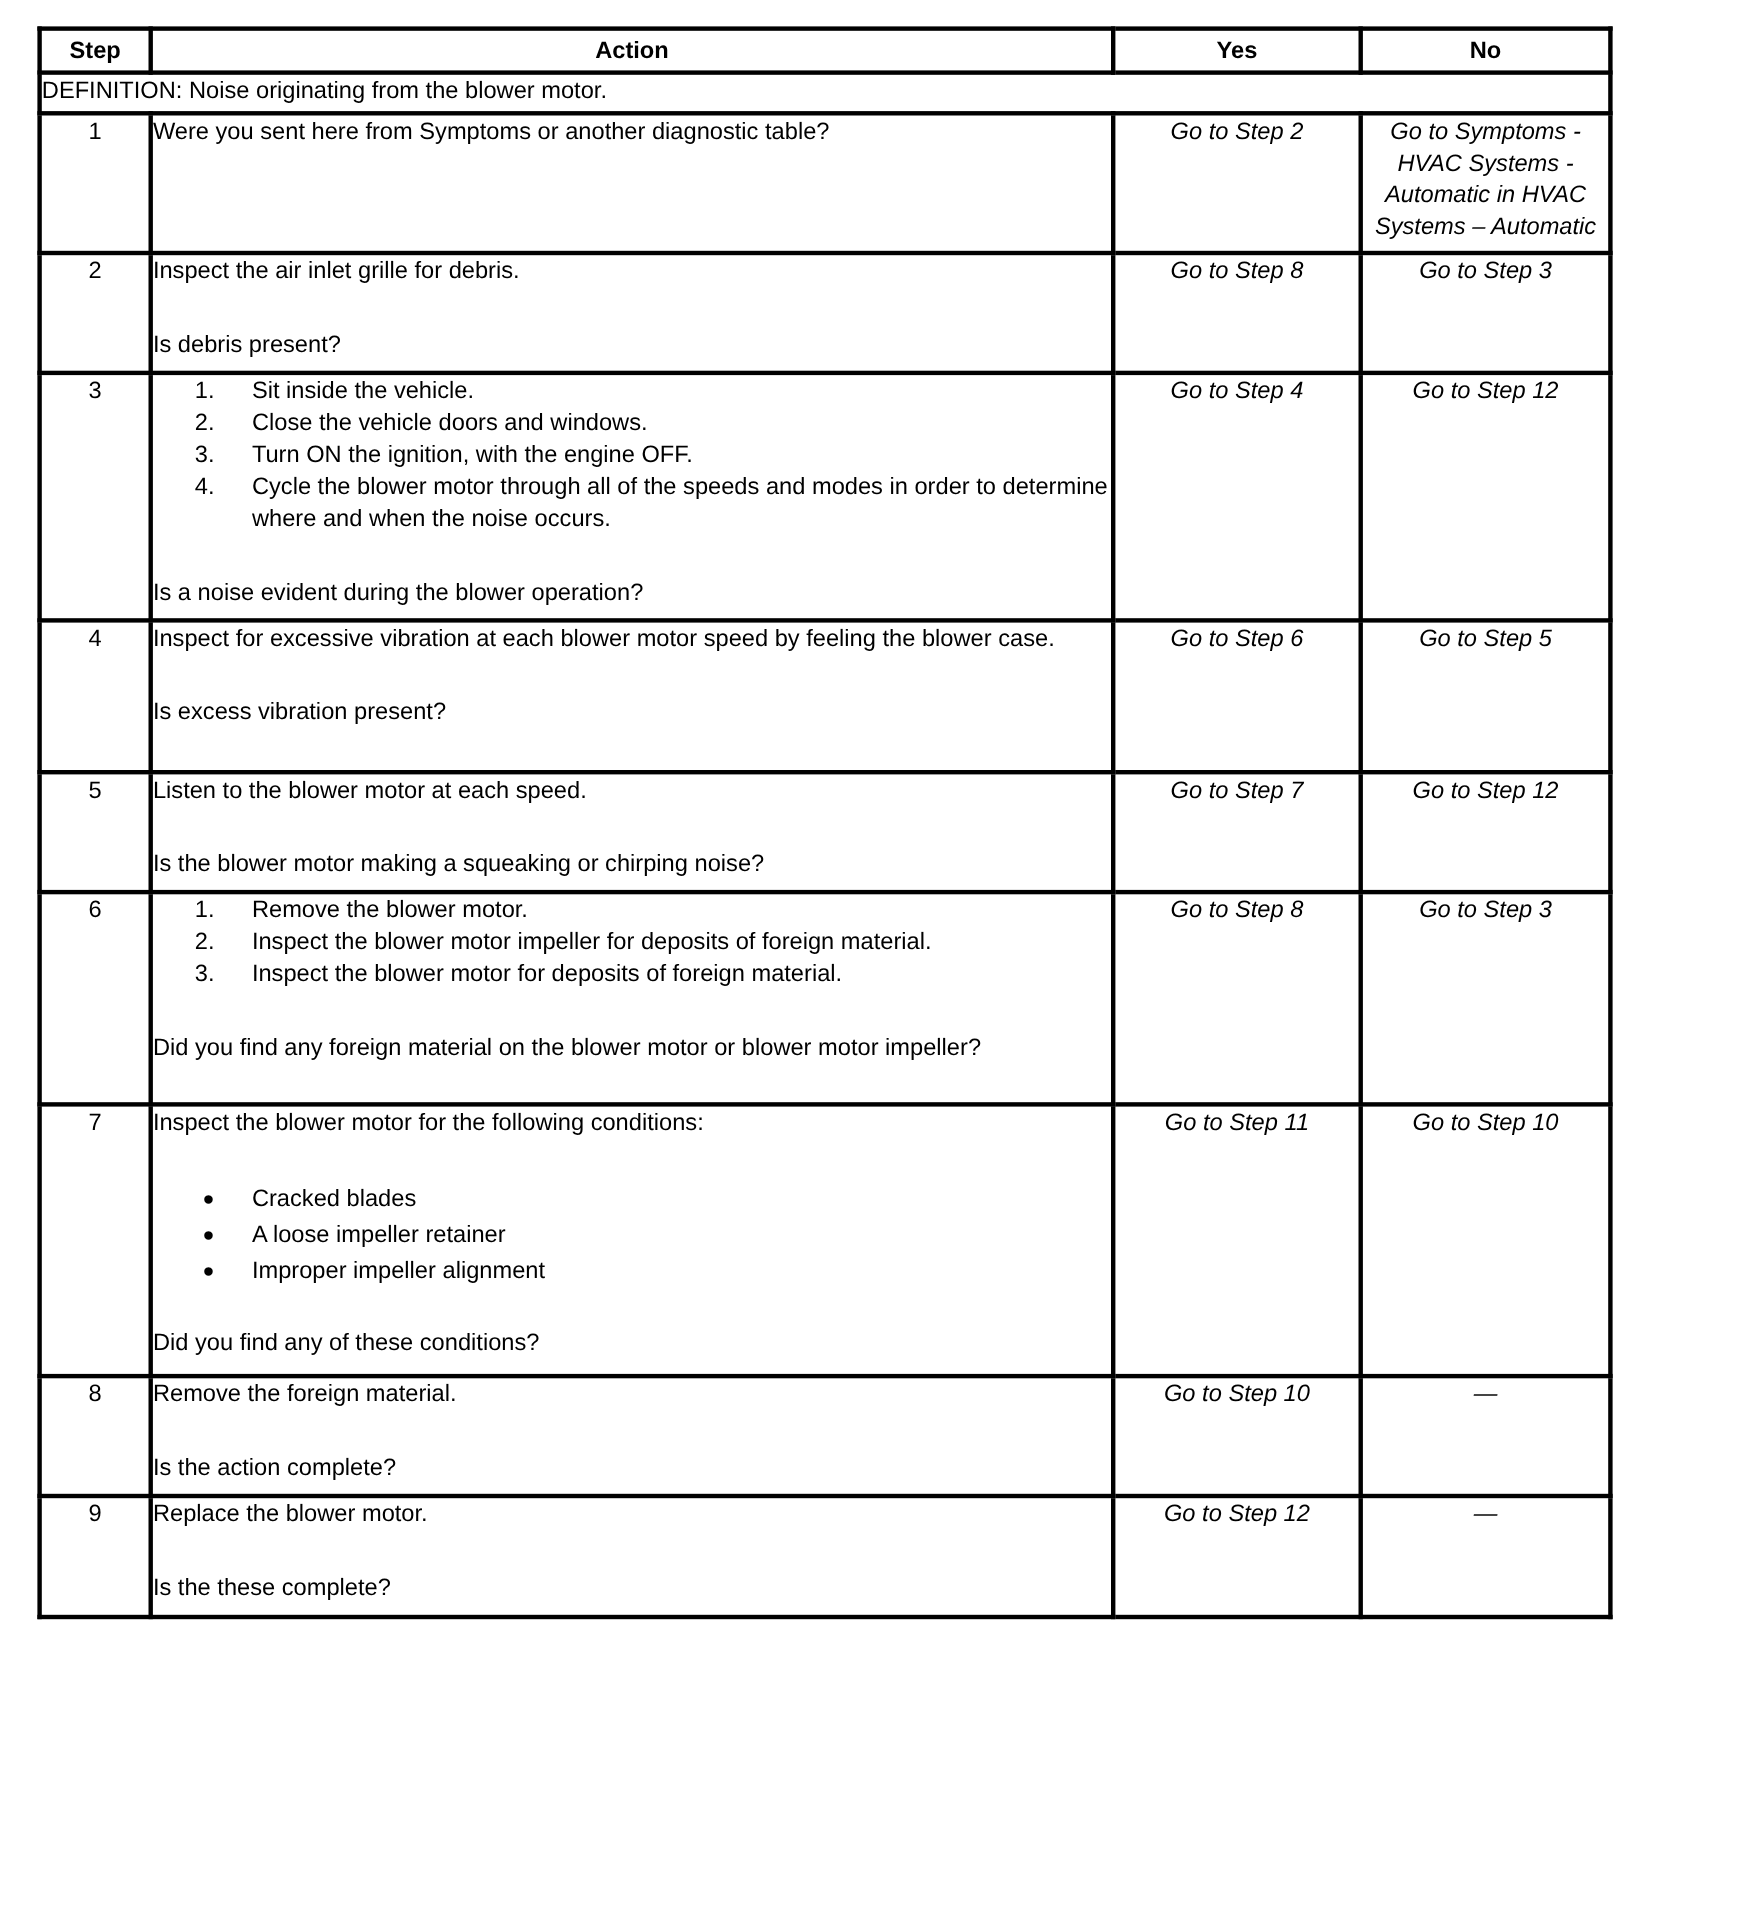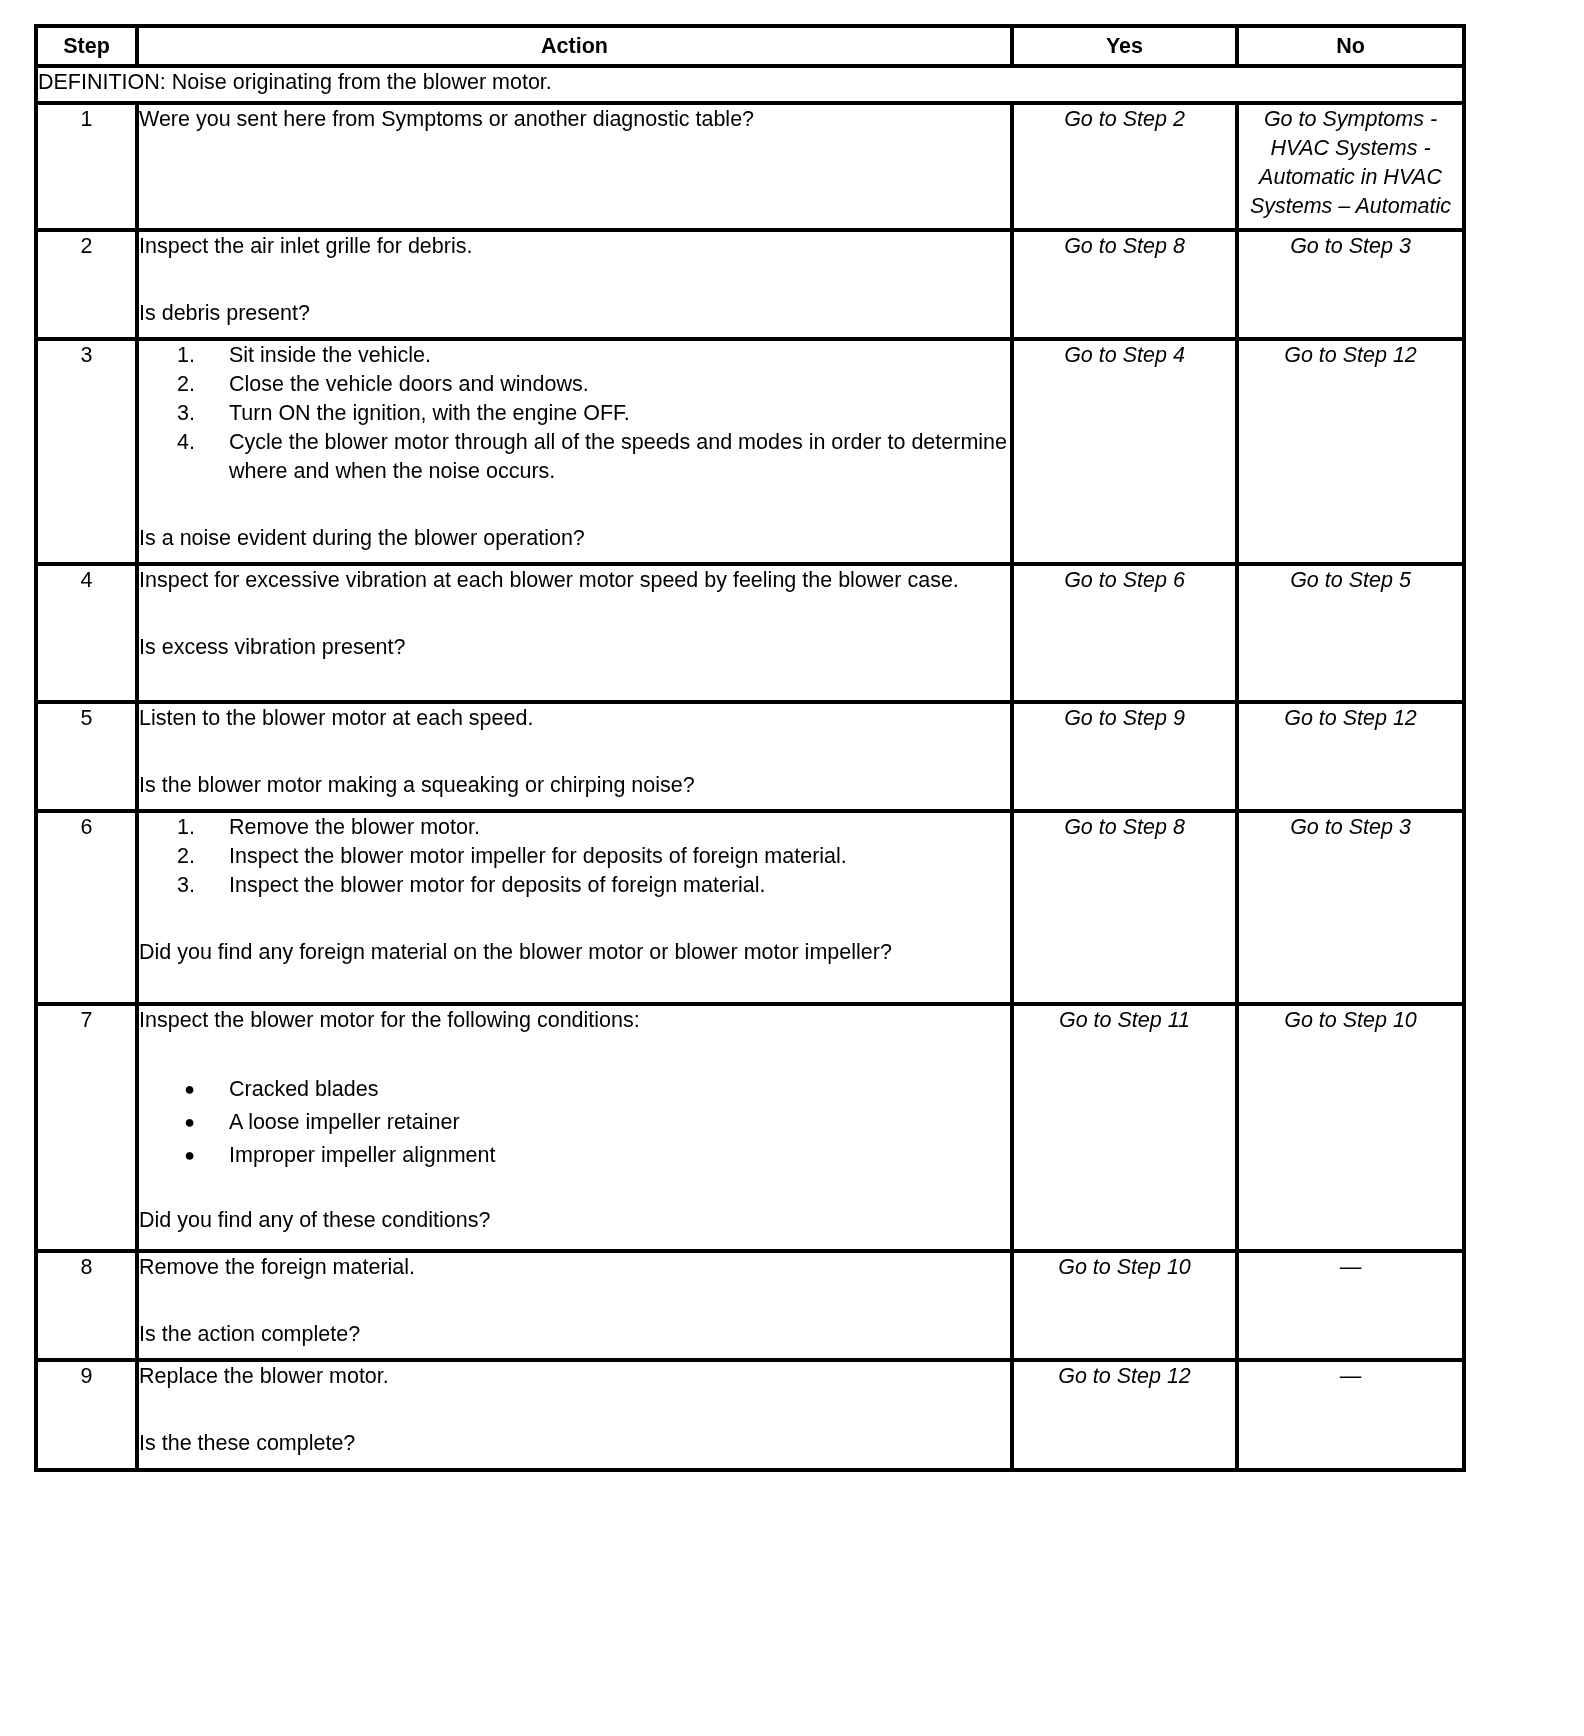--- a/index.html
+++ b/index.html
@@ -117,21 +117,21 @@
       <td class="no">Go to Step 5</td>
     </tr>
 
     <tr style="height:109px">
       <td class="step">5</td>
       <td class="action">
         <div>Listen to the blower motor at each speed.</div>
         <div style="height:38px"></div>
         <div>Is the blower motor making a squeaking or chirping noise?</div>
       </td>
-      <td class="yes">Go to Step 9</td>
+      <td class="yes">Go to Step 7</td>
       <td class="no">Go to Step 12</td>
     </tr>
 
     <tr style="height:193px">
       <td class="step">6</td>
       <td class="action">
         <ol class="steps">
           <li>
               <span class="num">1.</span>
               <span>Remove the blower motor.</span>

